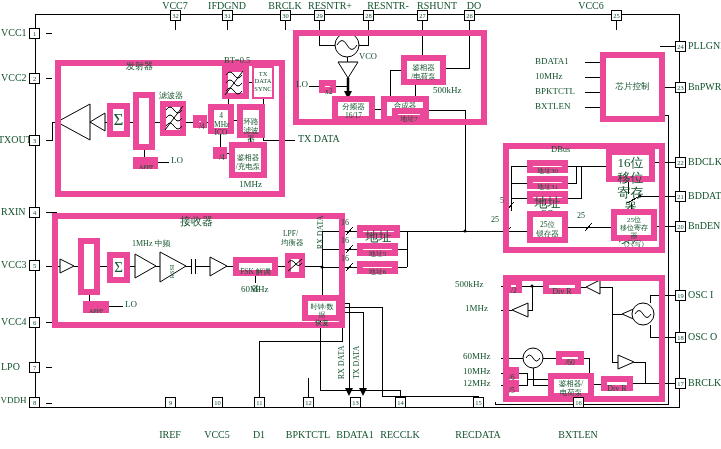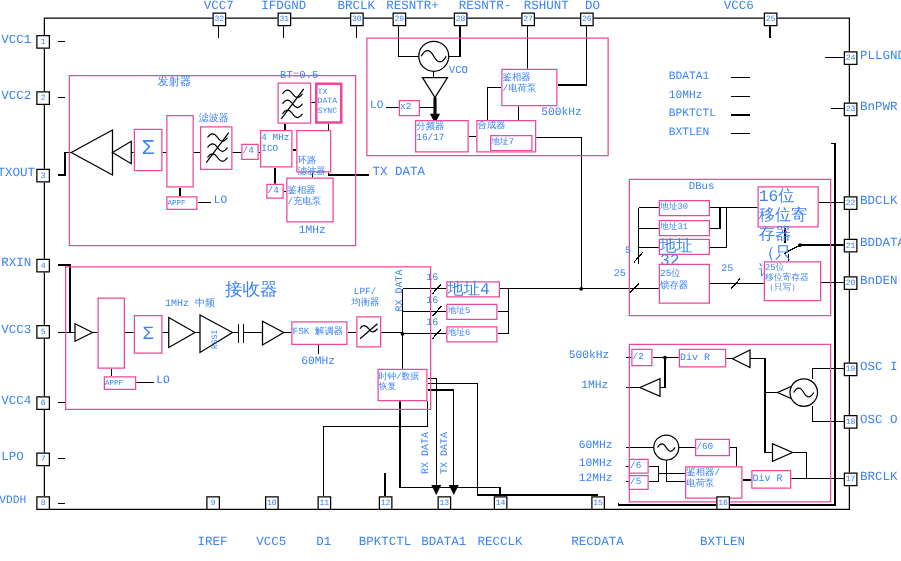--- a/index.html
+++ b/index.html
@@ -1,21 +1,21 @@
 <!DOCTYPE html>
 <html><head>
 <meta charset="utf-8">
 <style>
   html,body{margin:0;padding:0;background:#fff}
-  #stage{position:relative;width:721px;height:449px;background:#fff;font-family:Liberation Mono, monospace;color:#3b82f6;overflow:hidden}
+  #stage{position:relative;width:721px;height:449px;background:#fff;font-family:Liberation Serif, serif;color:#14532d;overflow:hidden}
   #chip{position:absolute;left:35px;top:14px;width:645px;height:394px;border:1.5px solid #000;box-sizing:border-box}
   svg{position:absolute;left:0;top:0}
   #wires{z-index:1}
   #icons{z-index:3;pointer-events:none}
-  .b{position:absolute;border:1px solid #ec4899;background:#fff;box-sizing:border-box;text-align:left;z-index:2;line-height:1.15}
+  .b{position:absolute;border:6px solid #ec4899;background:#fff;box-sizing:border-box;text-align:center;z-index:2;line-height:1.15}
   .nb{background:transparent}
   .thick{border-width:2px}
   .l{position:absolute;white-space:nowrap;font-size:10px;z-index:2;line-height:1.1}
   .lc{transform:translateX(-50%)}
   .lr{text-align:left}
   .v{transform:rotate(-90deg);text-align:center}
   .pinbox{position:absolute;width:11px;height:11px;border:1px solid #000;background:#fff;font-size:6.5px;line-height:9px;text-align:center;z-index:4;box-sizing:border-box}
   .flex{display:flex;align-items:center;justify-content:center}
 </style>
 </head>
@@ -150,21 +150,21 @@
 <div class="l" style="left:126px;top:62px;font-size:9px">发射器</div>
 <div class="b flex" style="left:107px;top:103px;width:23px;height:34px;font-size:17px">Σ</div>
 <div class="b" style="left:133px;top:92px;width:22px;height:58px"></div>
 <div class="l" style="left:159px;top:92px;font-size:8px">滤波器</div>
 <div class="b" style="left:160px;top:101px;width:26px;height:35px"></div>
 <div class="b" style="left:193px;top:115px;width:14px;height:13px;font-size:7.5px;line-height:11px">/4</div>
 <div class="b" style="left:208px;top:104px;width:26px;height:30px;font-size:7.5px;padding-top:2px">
       <div>4 MHz</div>
       <div>ICO</div>
     </div>
-<div class="b" style="left:237px;top:104px;width:28px;height:34px;font-size:7.5px;padding-top:20px">
+<div class="b" style="left:237px;top:104px;width:28px;height:34px;font-size:7.5px;padding-top:8px">
       <div>环路</div>
       <div>滤波器</div>
     </div>
 <div class="l" style="left:224px;top:56px;font-size:8.5px">BT=0.5</div>
 <div class="b" style="left:222px;top:66px;width:27px;height:33px"></div>
 <div class="b thick" style="left:252px;top:66px;width:22px;height:33px;font-size:6.5px;padding-top:2px">
       <div>TX</div>
       <div>DATA</div>
       <div>SYNC</div>
     </div>
@@ -189,20 +189,21 @@
 <div class="b" style="left:381px;top:96px;width:48px;height:26px;font-size:7.5px">
       <div>合成器</div>
     </div>
 <div class="b" style="left:392px;top:108px;width:34px;height:13px;font-size:7px;line-height:11px">地址7</div>
 <div class="b" style="left:401px;top:55px;width:45px;height:30px;font-size:7.5px;padding-top:3px">
       <div>鉴相器</div>
       <div>/电荷泵</div>
     </div>
 <div class="l" style="left:433px;top:86px;font-size:9px">500kHz</div>
 
+<div class="b flex" style="left:600px;top:52px;width:65px;height:70px;font-size:8.5px">芯片控制</div>
 <div class="l lr" style="left:535px;top:57px;width:48px;font-size:9px">BDATA1</div>
 <div class="l lr" style="left:535px;top:72px;width:48px;font-size:9px">10MHz</div>
 <div class="l lr" style="left:535px;top:87px;width:48px;font-size:9px">BPKTCTL</div>
 <div class="l lr" style="left:535px;top:102px;width:48px;font-size:9px">BXTLEN</div>
 
 <div class="b nb" style="left:503px;top:143px;width:162px;height:110px"></div>
 <div class="l" style="left:551px;top:145px;font-size:8.5px">DBus</div>
 <div class="b" style="left:527px;top:160px;width:41px;height:13px;font-size:7px;line-height:11px">地址30</div>
 <div class="b" style="left:527px;top:176px;width:41px;height:13px;font-size:7px;line-height:11px">地址31</div>
 <div class="b" style="left:527px;top:191px;width:41px;height:13px;font-size:13px;line-height:11px">地址32</div>
@@ -218,21 +219,21 @@
 <div class="b" style="left:611px;top:209px;width:46px;height:32px;font-size:7px;padding-top:1px">
       <div>25位</div>
       <div>移位寄存器</div>
       <div>（只写）</div>
     </div>
 <div class="l" style="left:500px;top:197px;font-size:8px">5</div>
 <div class="l" style="left:491px;top:216px;font-size:8px">25</div>
 <div class="l" style="left:577px;top:212px;font-size:8px">25</div>
 
 <div class="b nb" style="left:52px;top:213px;width:293px;height:115px"></div>
-<div class="l" style="left:180px;top:226px;font-size:14px">接收器</div>
+<div class="l" style="left:180px;top:215px;font-size:11px">接收器</div>
 <div class="b" style="left:78px;top:238px;width:22px;height:57px"></div>
 <div class="b flex" style="left:107px;top:252px;width:23px;height:31px;font-size:15px">Σ</div>
 <div class="l" style="left:132px;top:240px;font-size:8px">1MHz 中频</div>
 <div class="l v" style="left:152px;top:268px;width:40px;font-size:6.5px">RSSI</div>
 <div class="b" style="left:233px;top:257px;width:45px;height:19px;font-size:7.5px;line-height:17px">FSK 解调器</div>
 <div class="l" style="left:241px;top:285px;font-size:9px">60MHz</div>
 <div class="l" style="left:283px;top:230px;font-size:7.5px">LPF/</div>
 <div class="l" style="left:281px;top:239px;font-size:7.5px">均衡器</div>
 <div class="b" style="left:285px;top:253px;width:20px;height:25px"></div>
 <div class="l v" style="left:300px;top:228px;width:42px;font-size:8px">RX DATA</div>

